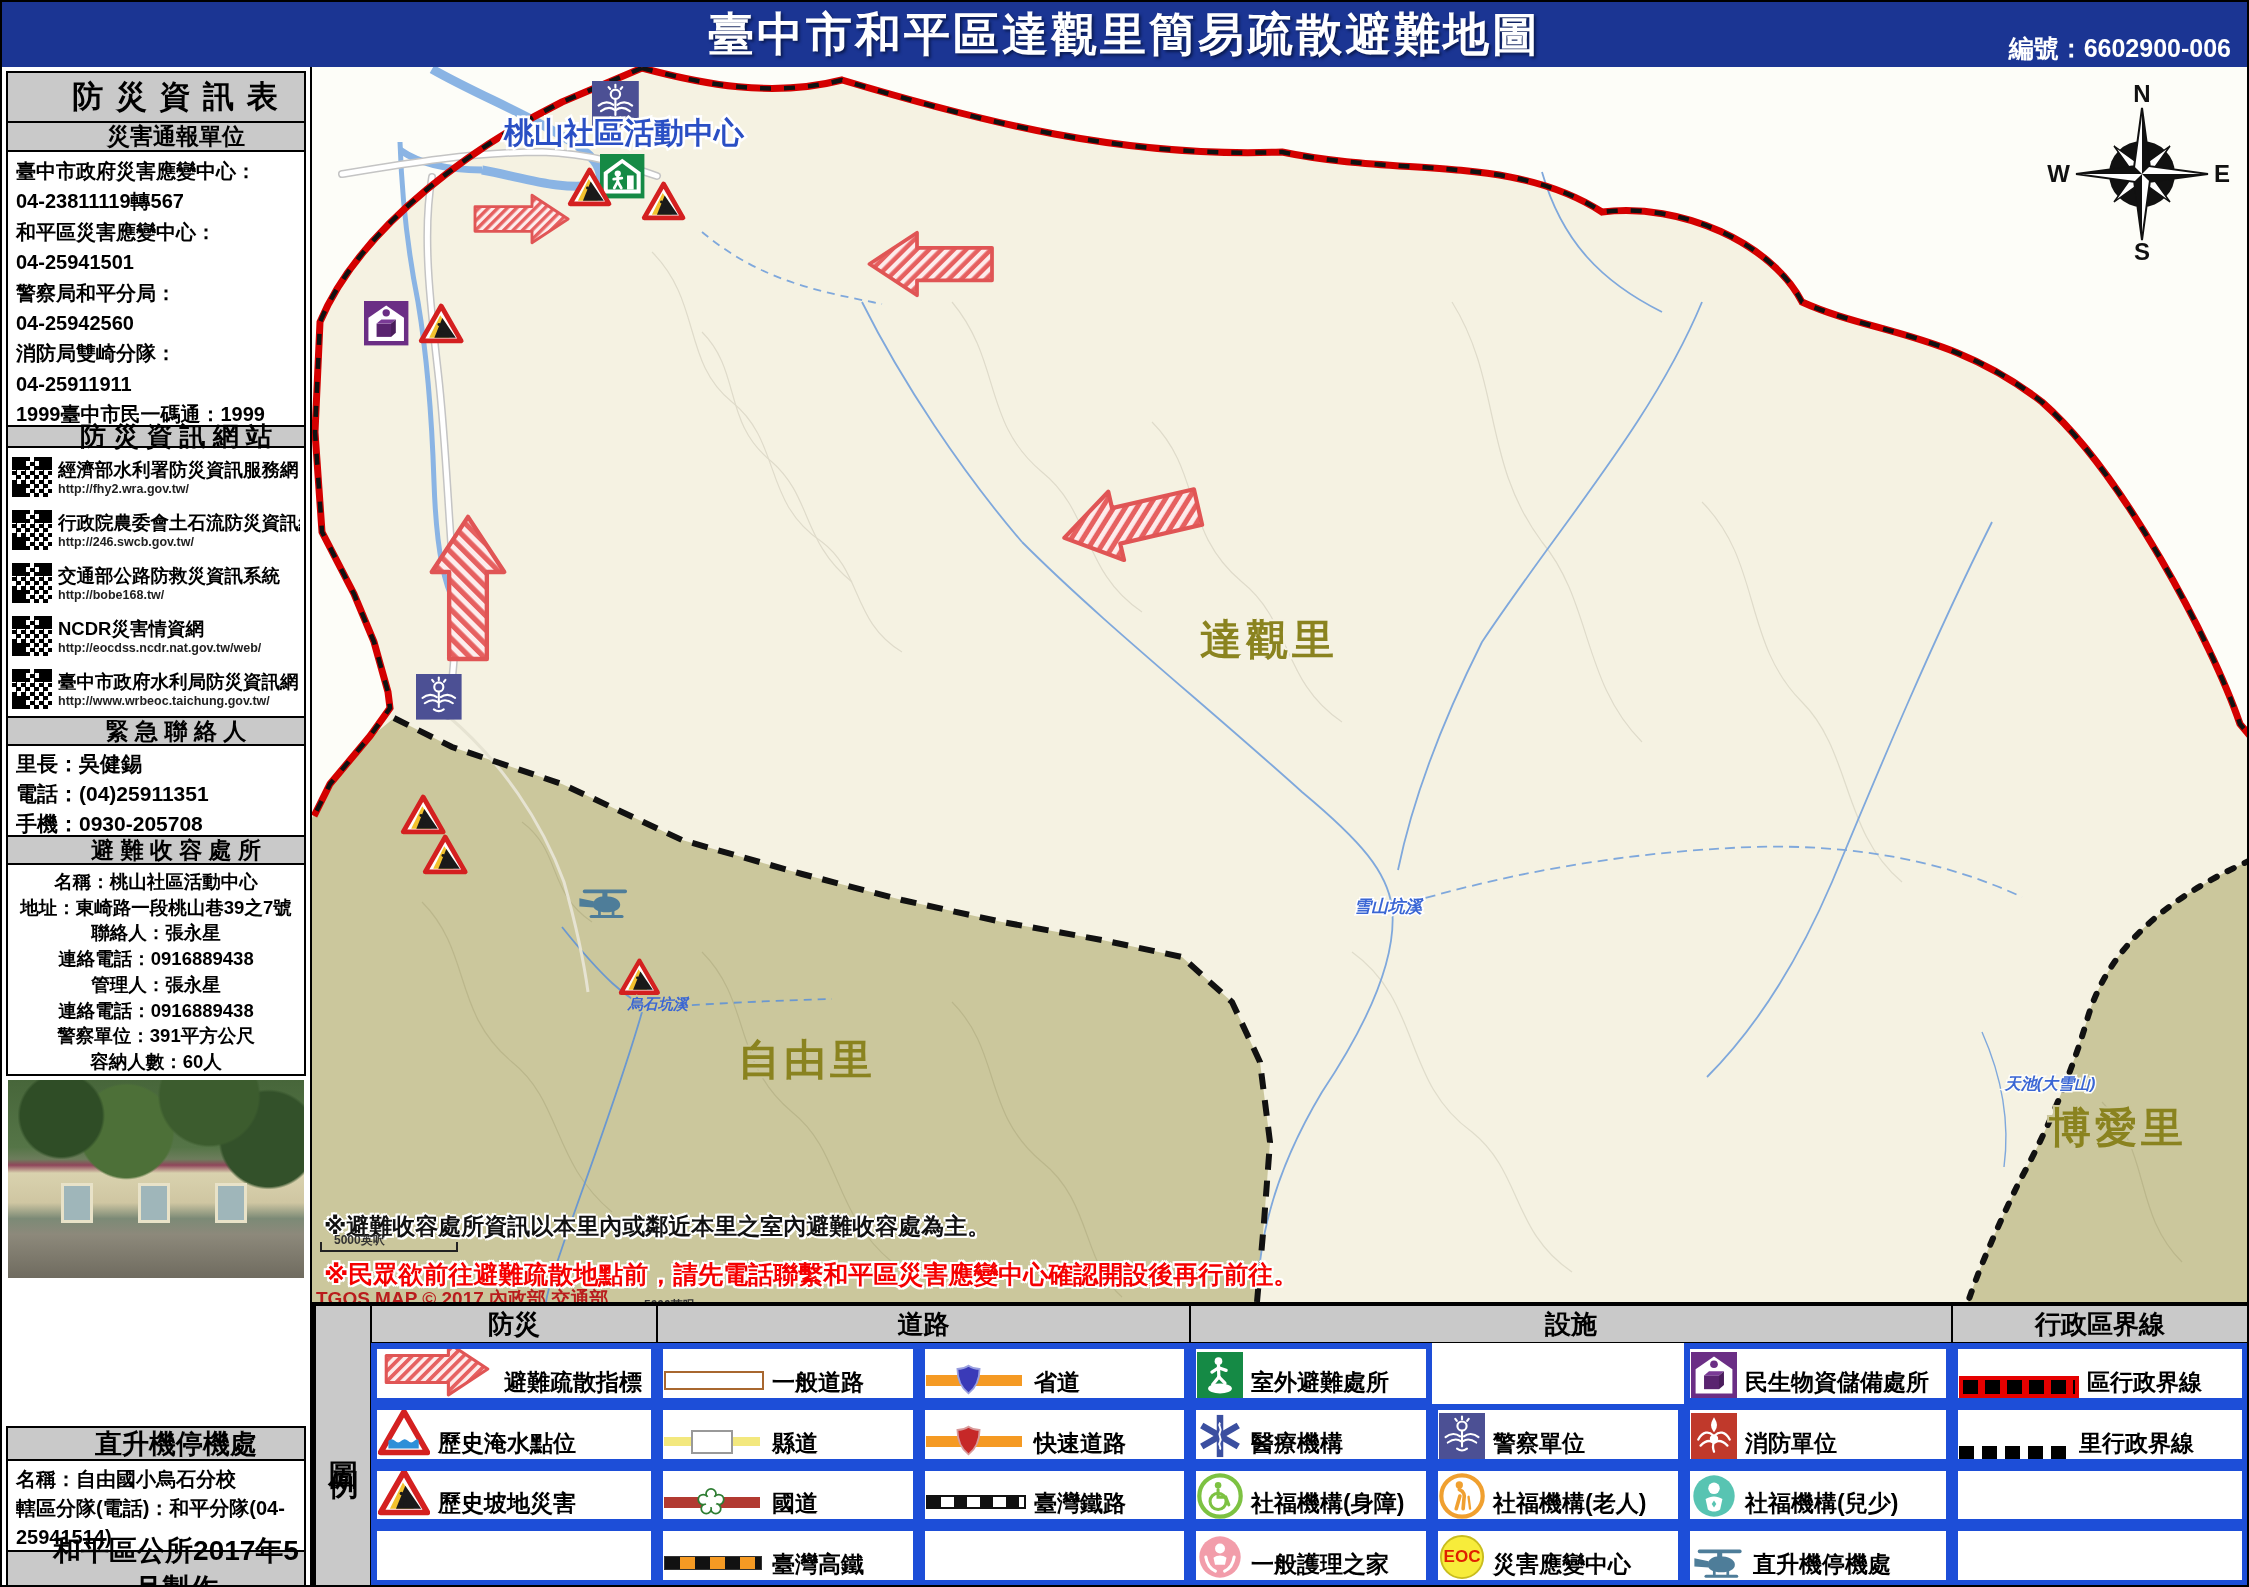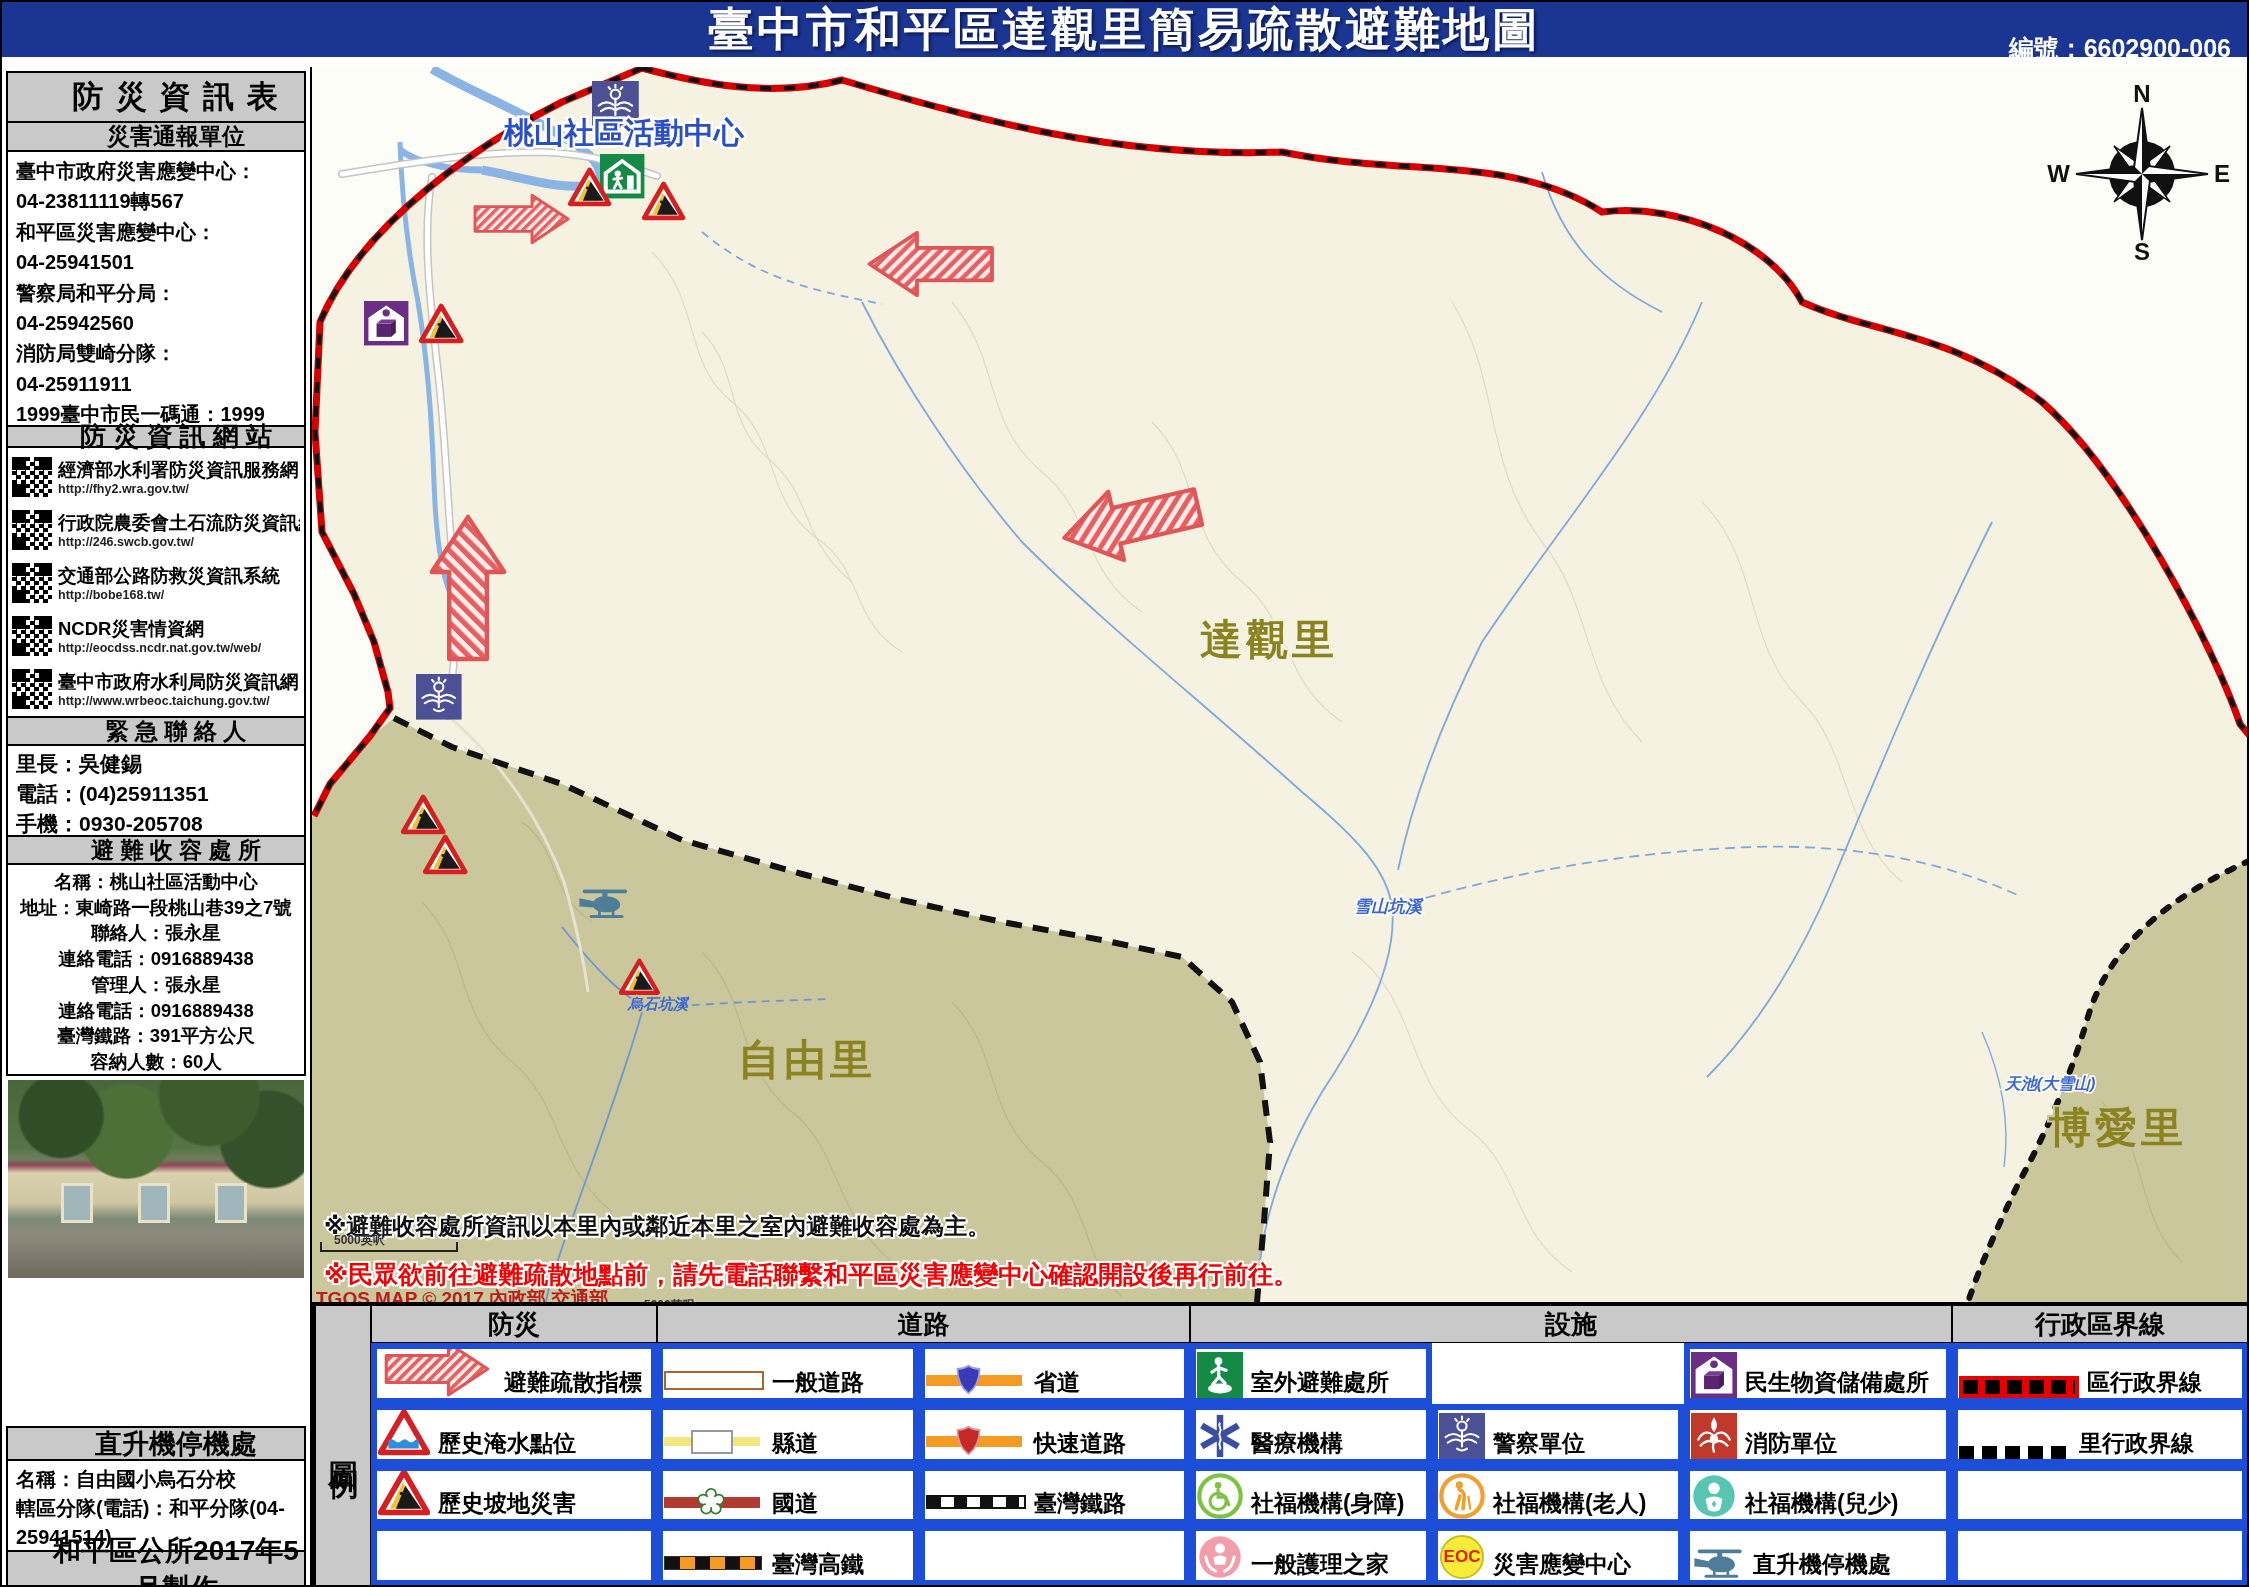--- a/index.html
+++ b/index.html
@@ -1,19 +1,19 @@
 <!DOCTYPE html>
 <html><head>
 <meta charset="utf-8">
 <style>
   html,body{margin:0;padding:0;background:#888;}
   .stage{position:relative;width:2249px;height:1587px;background:#fff;overflow:hidden;
          font-family:"Liberation Sans","DejaVu Sans",sans-serif;box-sizing:border-box;border:2px solid #000;}
   
-  .titlebar{position:absolute;left:0;top:0;width:100%;height:55px;background:#1b3593;
+  .titlebar{position:absolute;left:0;top:0;width:100%;height:65px;background:#1b3593;
             display:flex;align-items:center;justify-content:center;}
   .title{color:#fff;font-size:46px;font-weight:bold;letter-spacing:3px;text-shadow:2px 2px 3px #0a1a50;}
   .serial{position:absolute;right:16px;top:30px;color:#fff;font-size:25px;font-weight:bold;}
   
   .sidebar{position:absolute;left:0;top:65px;width:310px;height:1522px;background:#fff;
            border-right:2px solid #000;display:flex;flex-direction:column;padding:4px 4px 0 4px;box-sizing:border-box;}
   .sec{border:2px solid #000;margin-top:-2px;box-sizing:border-box;flex:none;}
   .sec.first{margin-top:0;}
   .shead{background:#c9c9c9;text-align:center;font-weight:bold;display:flex;align-items:center;justify-content:center;padding-left:40px;}
   .h-big{height:52px;font-size:31px;letter-spacing:2px;}
@@ -474,21 +474,21 @@
       <div class="cline">手機：0930-205708</div>
     </div>
     <div class="sec shead h-mid" style="height:30px;">避 難 收 容 處 所</div>
     <div class="sec slist">
       <div class="sline">名稱：桃山社區活動中心</div>
       <div class="sline">地址：東崎路一段桃山巷39之7號</div>
       <div class="sline">聯絡人：張永星</div>
       <div class="sline">連絡電話：0916889438</div>
       <div class="sline">管理人：張永星</div>
       <div class="sline">連絡電話：0916889438</div>
-      <div class="sline">臺灣鐵路：391平方公尺</div>
+      <div class="sline">警察單位：391平方公尺</div>
       <div class="sline">容納人數：60人</div>
     </div>
     <div class="photo">
       <span class="win" style="left:18%;"></span>
         <span class="win" style="left:44%;"></span>
         <span class="win" style="left:70%;"></span>
     </div>
     <div class="spacer"></div>
     <div class="sec shead h-mid" style="height:35px;font-size:27px;">直升機停機處</div>
     <div class="sec helist">

